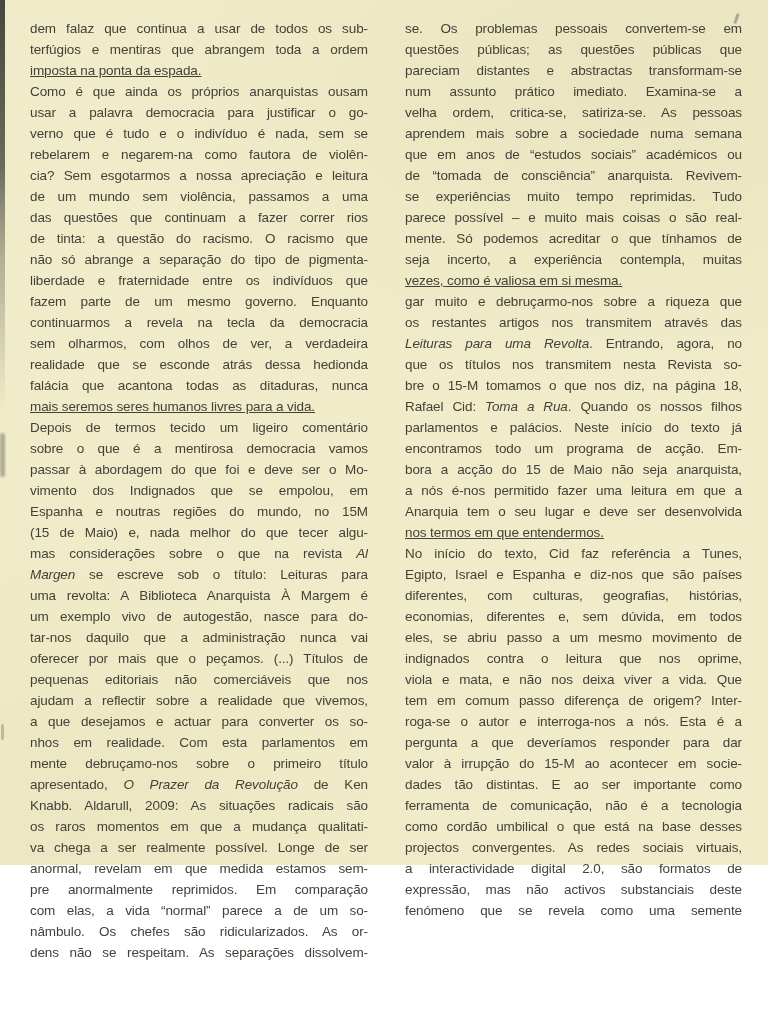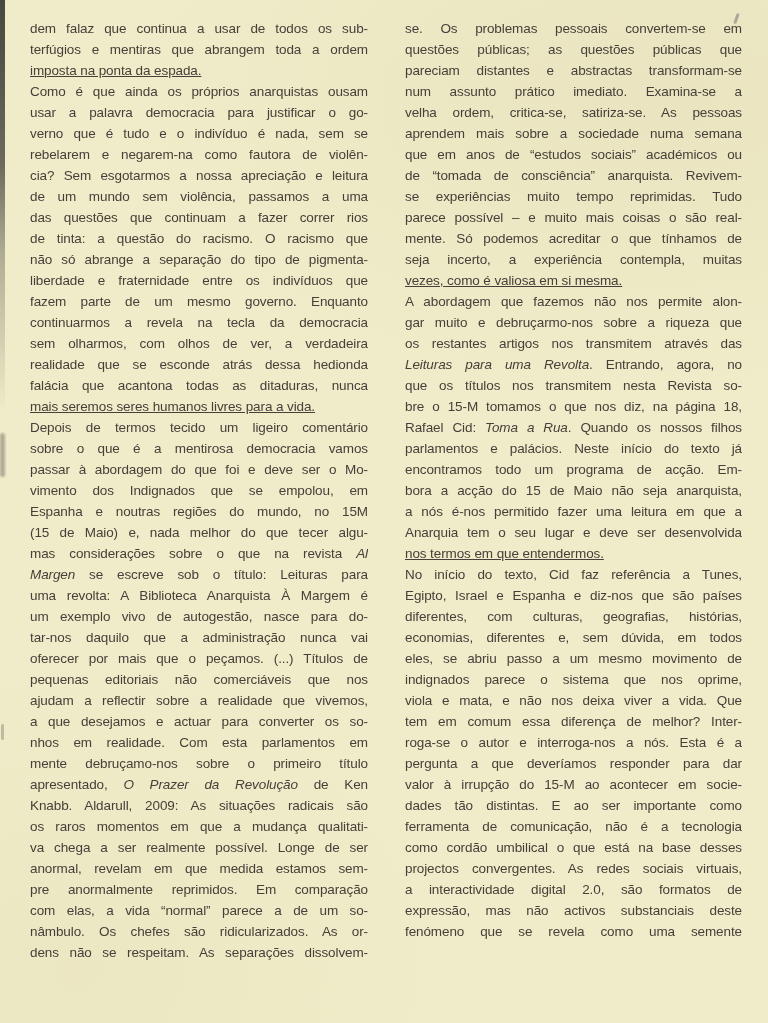--- a/index.html
+++ b/index.html
@@ -2,21 +2,21 @@
 <html lang="pt"><head>
 <meta charset="utf-8">
 <style>
   html, body { margin: 0; padding: 0; }
   body {
     width: 768px; height: 1023px; overflow: hidden;
     font-family: "Liberation Sans", sans-serif;
   }
   .page {
     position: relative;
-    width: 768px; height: 1023px;
+    width: 768px; height: 865px;
     background:
       radial-gradient(ellipse 900px 500px at 85% 10%, rgba(222,215,175,0.35), rgba(0,0,0,0) 60%),
       radial-gradient(ellipse 700px 600px at 10% 95%, rgba(226,220,180,0.30), rgba(0,0,0,0) 55%),
       var(--paper, #f0ecc9);
     color: var(--ink, #45413a);
   }
   .col {
     position: absolute;
     top: 18px;
   }
@@ -127,41 +127,40 @@
       <div class="line">num assunto prático imediato. Examina-se a</div>
       <div class="line">velha ordem, critica-se, satiriza-se. As pessoas</div>
       <div class="line">aprendem mais sobre a sociedade numa semana</div>
       <div class="line">que em anos de “estudos sociais” académicos ou</div>
       <div class="line">de “tomada de consciência” anarquista. Revivem-</div>
       <div class="line">se experiências muito tempo reprimidas. Tudo</div>
       <div class="line">parece possível – e muito mais coisas o são real-</div>
       <div class="line">mente. Só podemos acreditar o que tínhamos de</div>
       <div class="line">seja incerto, a experiência contempla, muitas</div>
       <div class="line no-j">vezes, como é valiosa em si mesma.</div>
-      <div class="line">A abordagem que fazemos não nos permite alon-</div>
       <div class="line">gar muito e debruçarmo-nos sobre a riqueza que</div>
       <div class="line">os restantes artigos nos transmitem através das</div>
       <div class="line"><i>Leituras para uma Revolta</i>. Entrando, agora, no</div>
       <div class="line">que os títulos nos transmitem nesta Revista so-</div>
       <div class="line">bre o 15-M tomamos o que nos diz, na página 18,</div>
       <div class="line">Rafael Cid: <i>Toma a Rua</i>. Quando os nossos filhos</div>
       <div class="line">parlamentos e palácios. Neste início do texto já</div>
       <div class="line">encontramos todo um programa de acção. Em-</div>
       <div class="line">bora a acção do 15 de Maio não seja anarquista,</div>
       <div class="line">a nós é-nos permitido fazer uma leitura em que a</div>
       <div class="line">Anarquia tem o seu lugar e deve ser desenvolvida</div>
       <div class="line no-j">nos termos em que entendermos.</div>
       <div class="line">No início do texto, Cid faz referência a Tunes,</div>
       <div class="line">Egipto, Israel e Espanha e diz-nos que são países</div>
       <div class="line">diferentes, com culturas, geografias, histórias,</div>
       <div class="line">economias, diferentes e, sem dúvida, em todos</div>
       <div class="line">eles, se abriu passo a um mesmo movimento de</div>
-      <div class="line">indignados parece o sistema que nos oprime,</div>
+      <div class="line">indignados contra o leitura que nos oprime,</div>
       <div class="line">viola e mata, e não nos deixa viver a vida. Que</div>
-      <div class="line">tem em comum essa diferença de melhor? Inter-</div>
+      <div class="line">tem em comum passo diferença de origem? Inter-</div>
       <div class="line">roga-se o autor e interroga-nos a nós. Esta é a</div>
       <div class="line">pergunta a que deveríamos responder para dar</div>
       <div class="line">valor à irrupção do 15-M ao acontecer em socie-</div>
       <div class="line">dades tão distintas. E ao ser importante como</div>
       <div class="line">ferramenta de comunicação, não é a tecnologia</div>
       <div class="line">como cordão umbilical o que está na base desses</div>
       <div class="line">projectos convergentes. As redes sociais virtuais,</div>
       <div class="line">a interactividade digital 2.0, são formatos de</div>
       <div class="line">expressão, mas não activos substanciais deste</div>
       <div class="line">fenómeno que se revela como uma semente</div>

